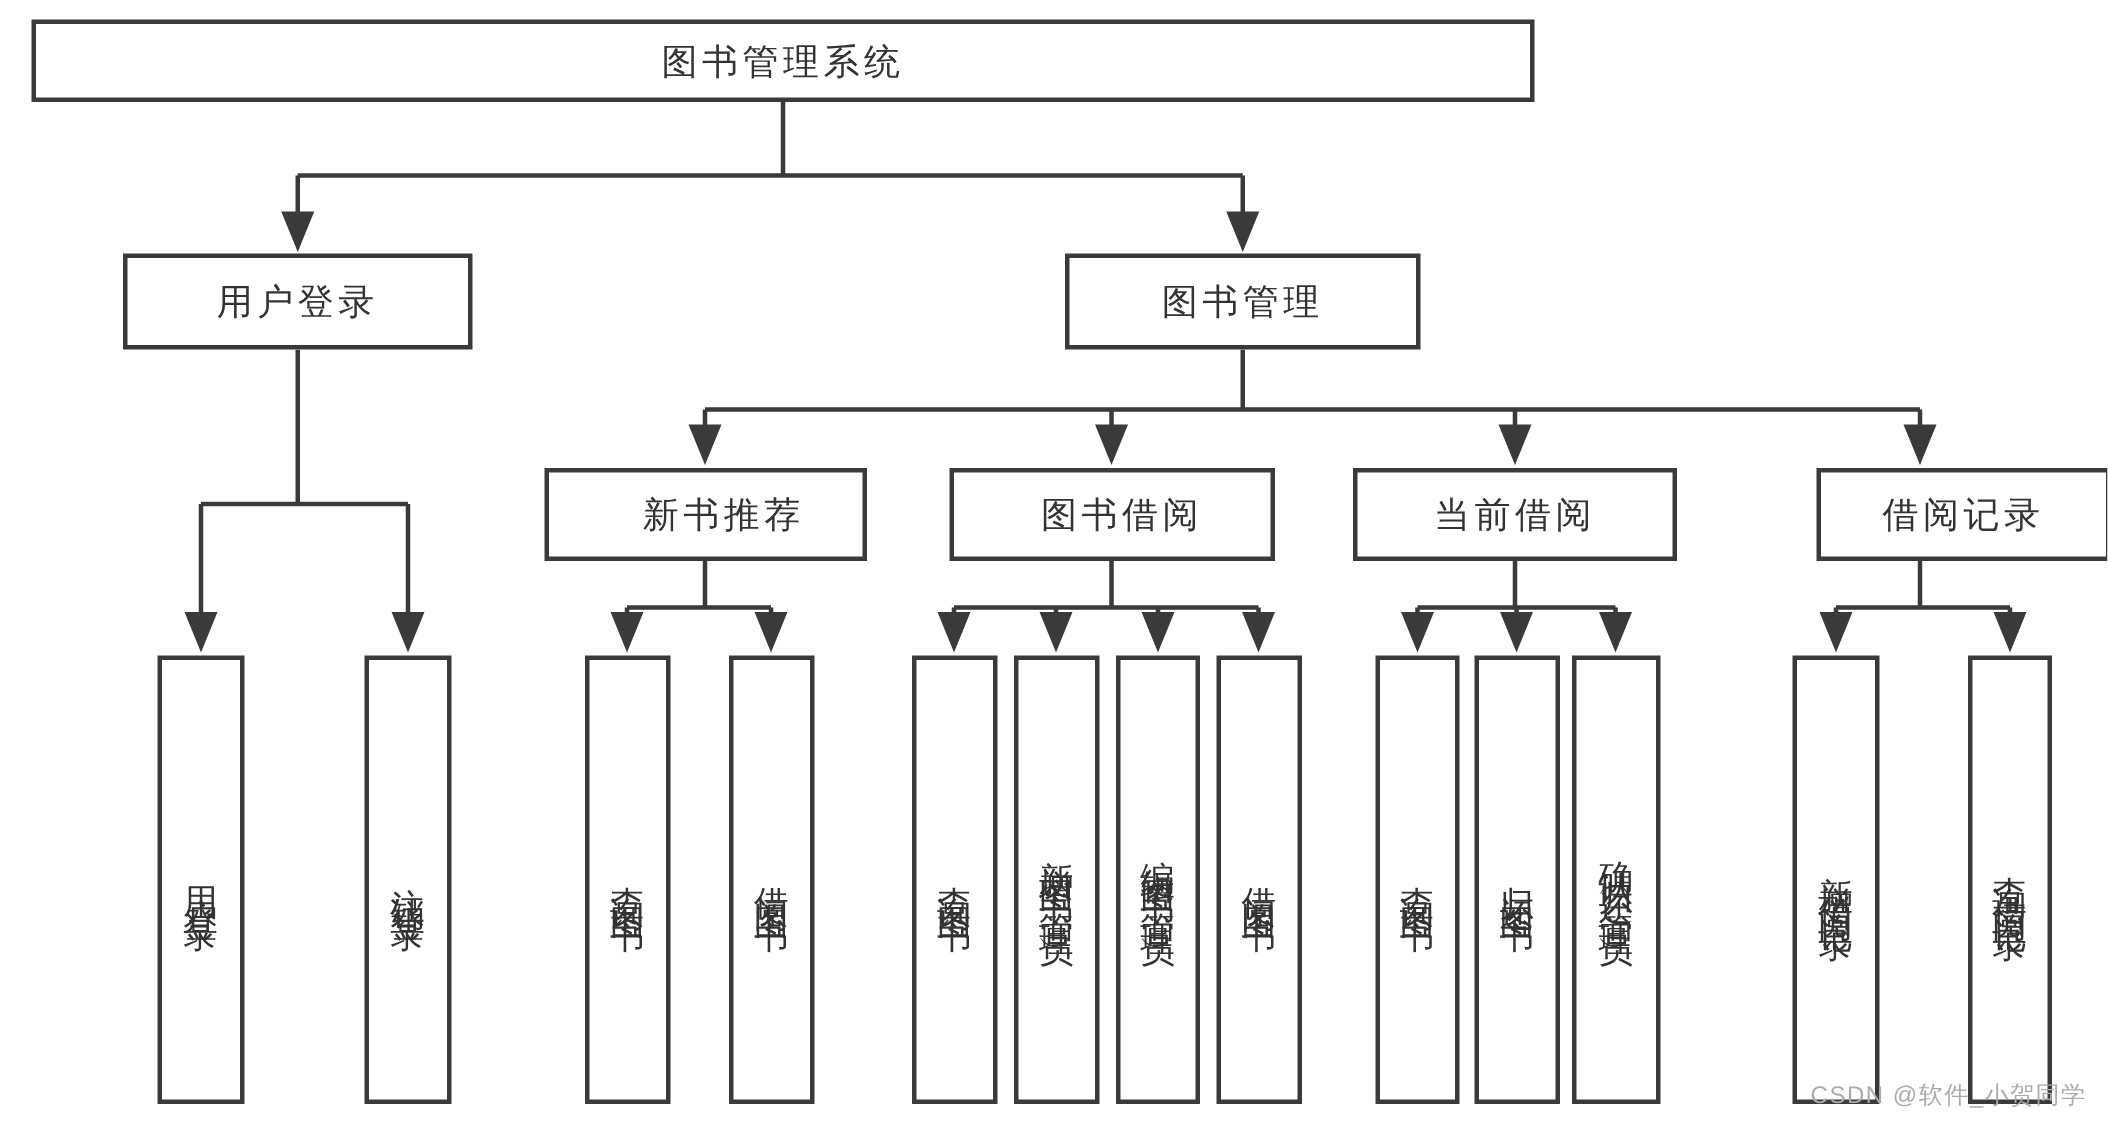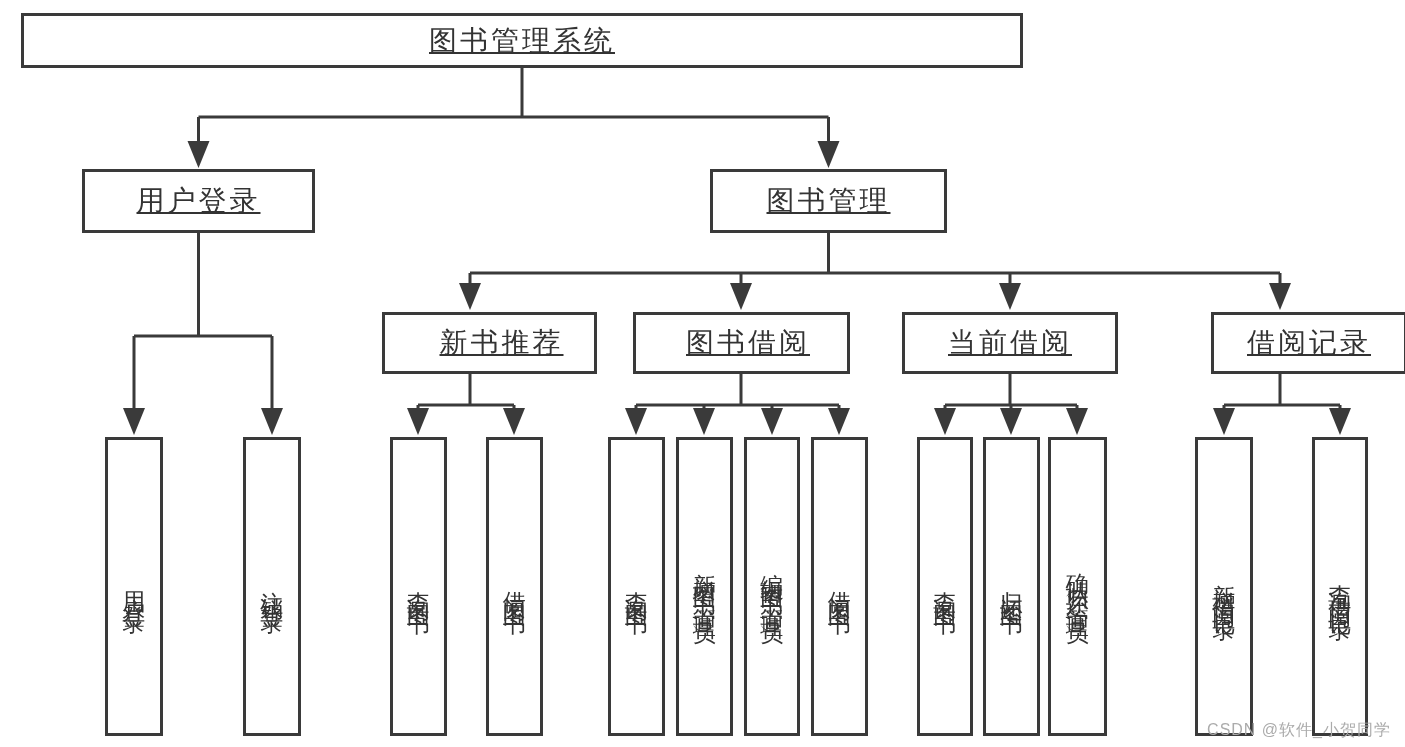--- a/index.html
+++ b/index.html
@@ -10,21 +10,21 @@
     font-family:"Liberation Sans", sans-serif;
     overflow:hidden;
   }
   .wires { position:absolute; left:0; top:0; width:1405px; height:747px; }
   .node {
     position:absolute; box-sizing:border-box;
     border:3px solid #3a3a3a; background:#ffffff;
     display:flex; align-items:center; justify-content:center;
   }
   .hlabel {
-    font-size:28px; letter-spacing:3px; color:#333333; white-space:nowrap;text-decoration:underline;
+    font-size:24px; letter-spacing:3px; color:#333333; white-space:nowrap;
   }
   .leaf { top:437px; height:299px; }
   .vlabel {
     writing-mode:vertical-rl; text-orientation:mixed;
     font-size:23px; letter-spacing:7px; line-height:1.15;
     color:#333333;
   }
   .watermark {
     position:absolute; right:14px; bottom:6px;
     font-size:16px; color:#ababab; letter-spacing:1px;
@@ -73,21 +73,21 @@
     <span class="hlabel">图书管理系统</span>
   </div>
 
   <div class="node" style="left:82px; top:169px; width:233px; height:64px;">
     <span class="hlabel">用户登录</span>
   </div>
   <div class="node" style="left:710px; top:169px; width:237px; height:64px;">
     <span class="hlabel">图书管理</span>
   </div>
 
-  <div class="node" style="left:382px; top:312px; width:215px; height:62px;padding-left:24px;">
+  <div class="node" style="left:363px; top:312px; width:215px; height:62px;padding-left:24px;">
     <span class="hlabel">新书推荐</span>
   </div>
   <div class="node" style="left:633px; top:312px; width:217px; height:62px;padding-left:13px;">
     <span class="hlabel">图书借阅</span>
   </div>
   <div class="node" style="left:902px; top:312px; width:216px; height:62px;text-align:center;">
     <span class="hlabel">当前借阅</span>
   </div>
   <div class="node" style="left:1171px; top:312px; width:196px; height:62px;margin-left:40px;">
     <span class="hlabel">借阅记录</span>

